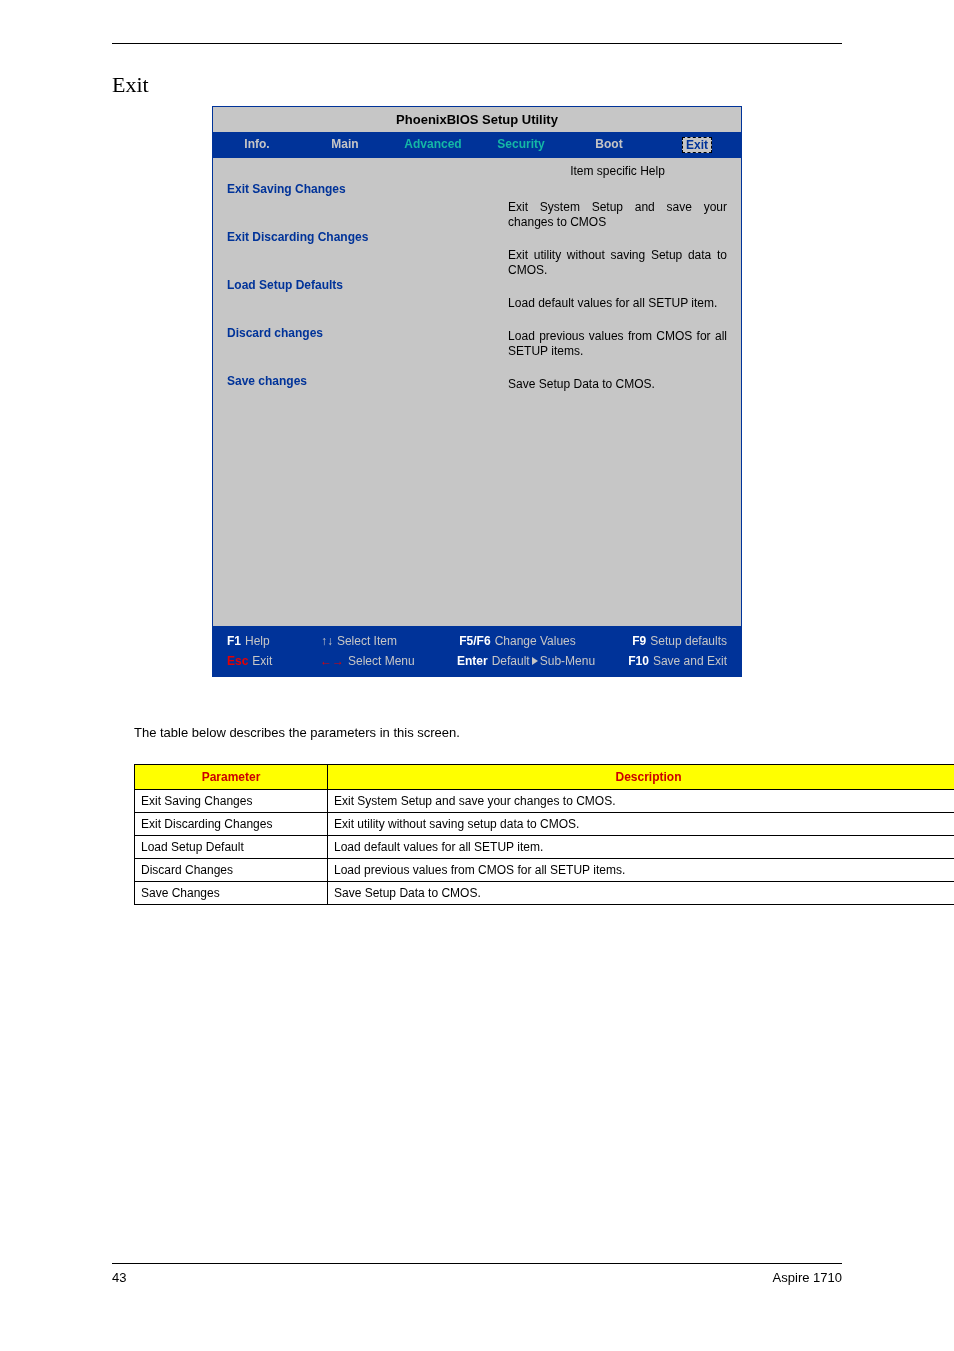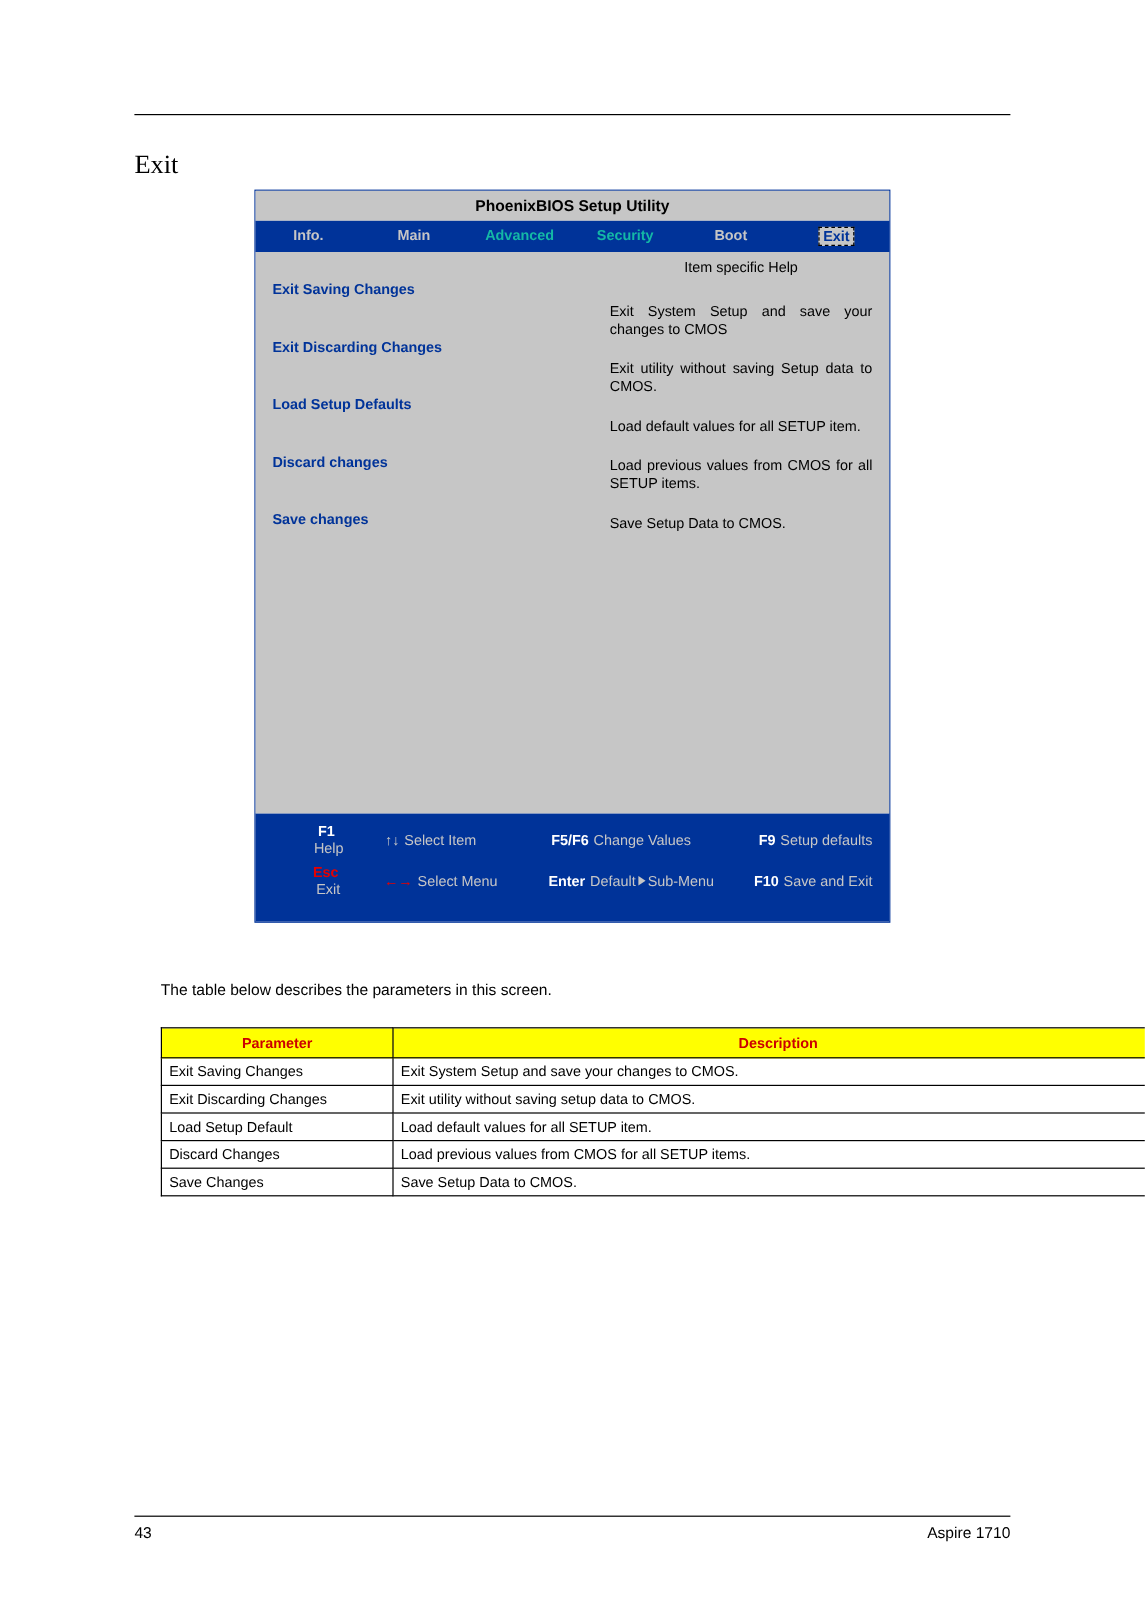--- a/index.html
+++ b/index.html
@@ -6,21 +6,21 @@
     margin: 0;
     padding: 0;
     font-family: Arial, Helvetica, sans-serif;
     background: #fff;
     width: 954px;
     height: 1351px;
     position: relative;
     color: #000;
   }
   .page {
-    padding: 95px 112px 0 112px;
+    padding: 43px 112px 0 112px;
     box-sizing: border-box;
     position: relative;
     height: 100%;
   }
   .top-rule {
     border-top: 1.5px solid #000;
     margin: 0 0 28px 0;
   }
   .section-title {
     font-family: Georgia, 'Times New Roman', serif;
@@ -107,32 +107,32 @@
   .bios-footer {
     background: #003399;
     color: #fff;
     font-size: 12px;
     padding: 8px 14px;
   }
   .bios-footer-row {
     display: flex;
     margin-bottom: 6px;
   }
-  .bios-footer-row:last-child { margin-bottom: 12px; }
+  .bios-footer-row:last-child { margin-bottom: 0; }
   .fcell {
     display: flex;
     align-items: center;
     white-space: nowrap;
   }
   .fkey { color: #fff; font-weight: bold; margin-right: 4px; }
   .fkey-red { color: #e60000; font-weight: bold; margin-right: 4px; }
   .flabel { color: #c6c6c6; }
   .farrow { color: #c6c6c6; margin-right: 4px; font-weight: bold;}
   .farrow-red { color: #e60000; margin-right: 4px; font-weight: bold;}
-  .bios-footer-row .fcell:nth-child(1){ width: 95px; flex-direction: column; }
+  .bios-footer-row .fcell:nth-child(1){ width: 95px; }
   .bios-footer-row .fcell:nth-child(2){ width: 140px; }
   .bios-footer-row .fcell:nth-child(3){ width: 175px; }
   .bios-footer-row .fcell:nth-child(4){ flex:1; }
 
   .table-caption {
     font-size: 13px;
     margin: 48px 0 24px 22px;
   }
   .param-table {
     border-collapse: collapse;

